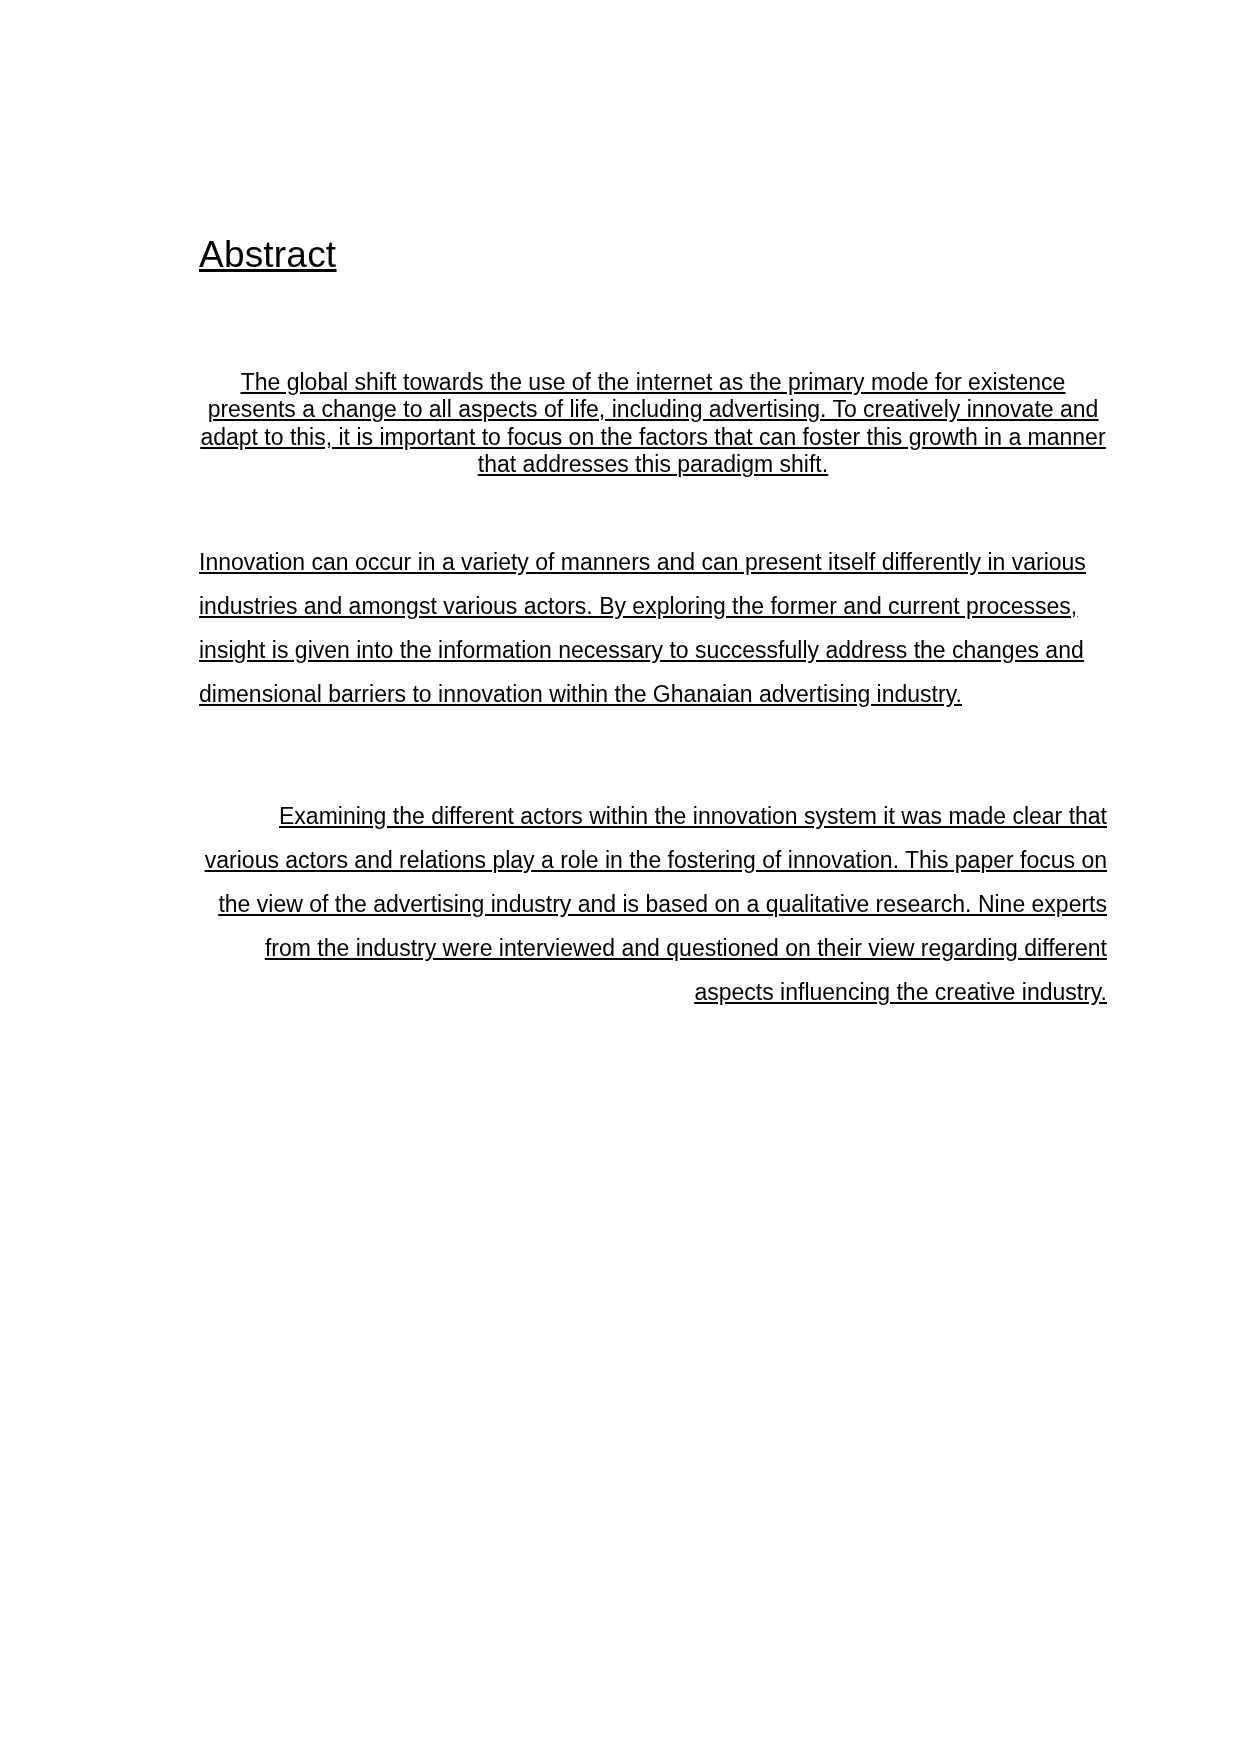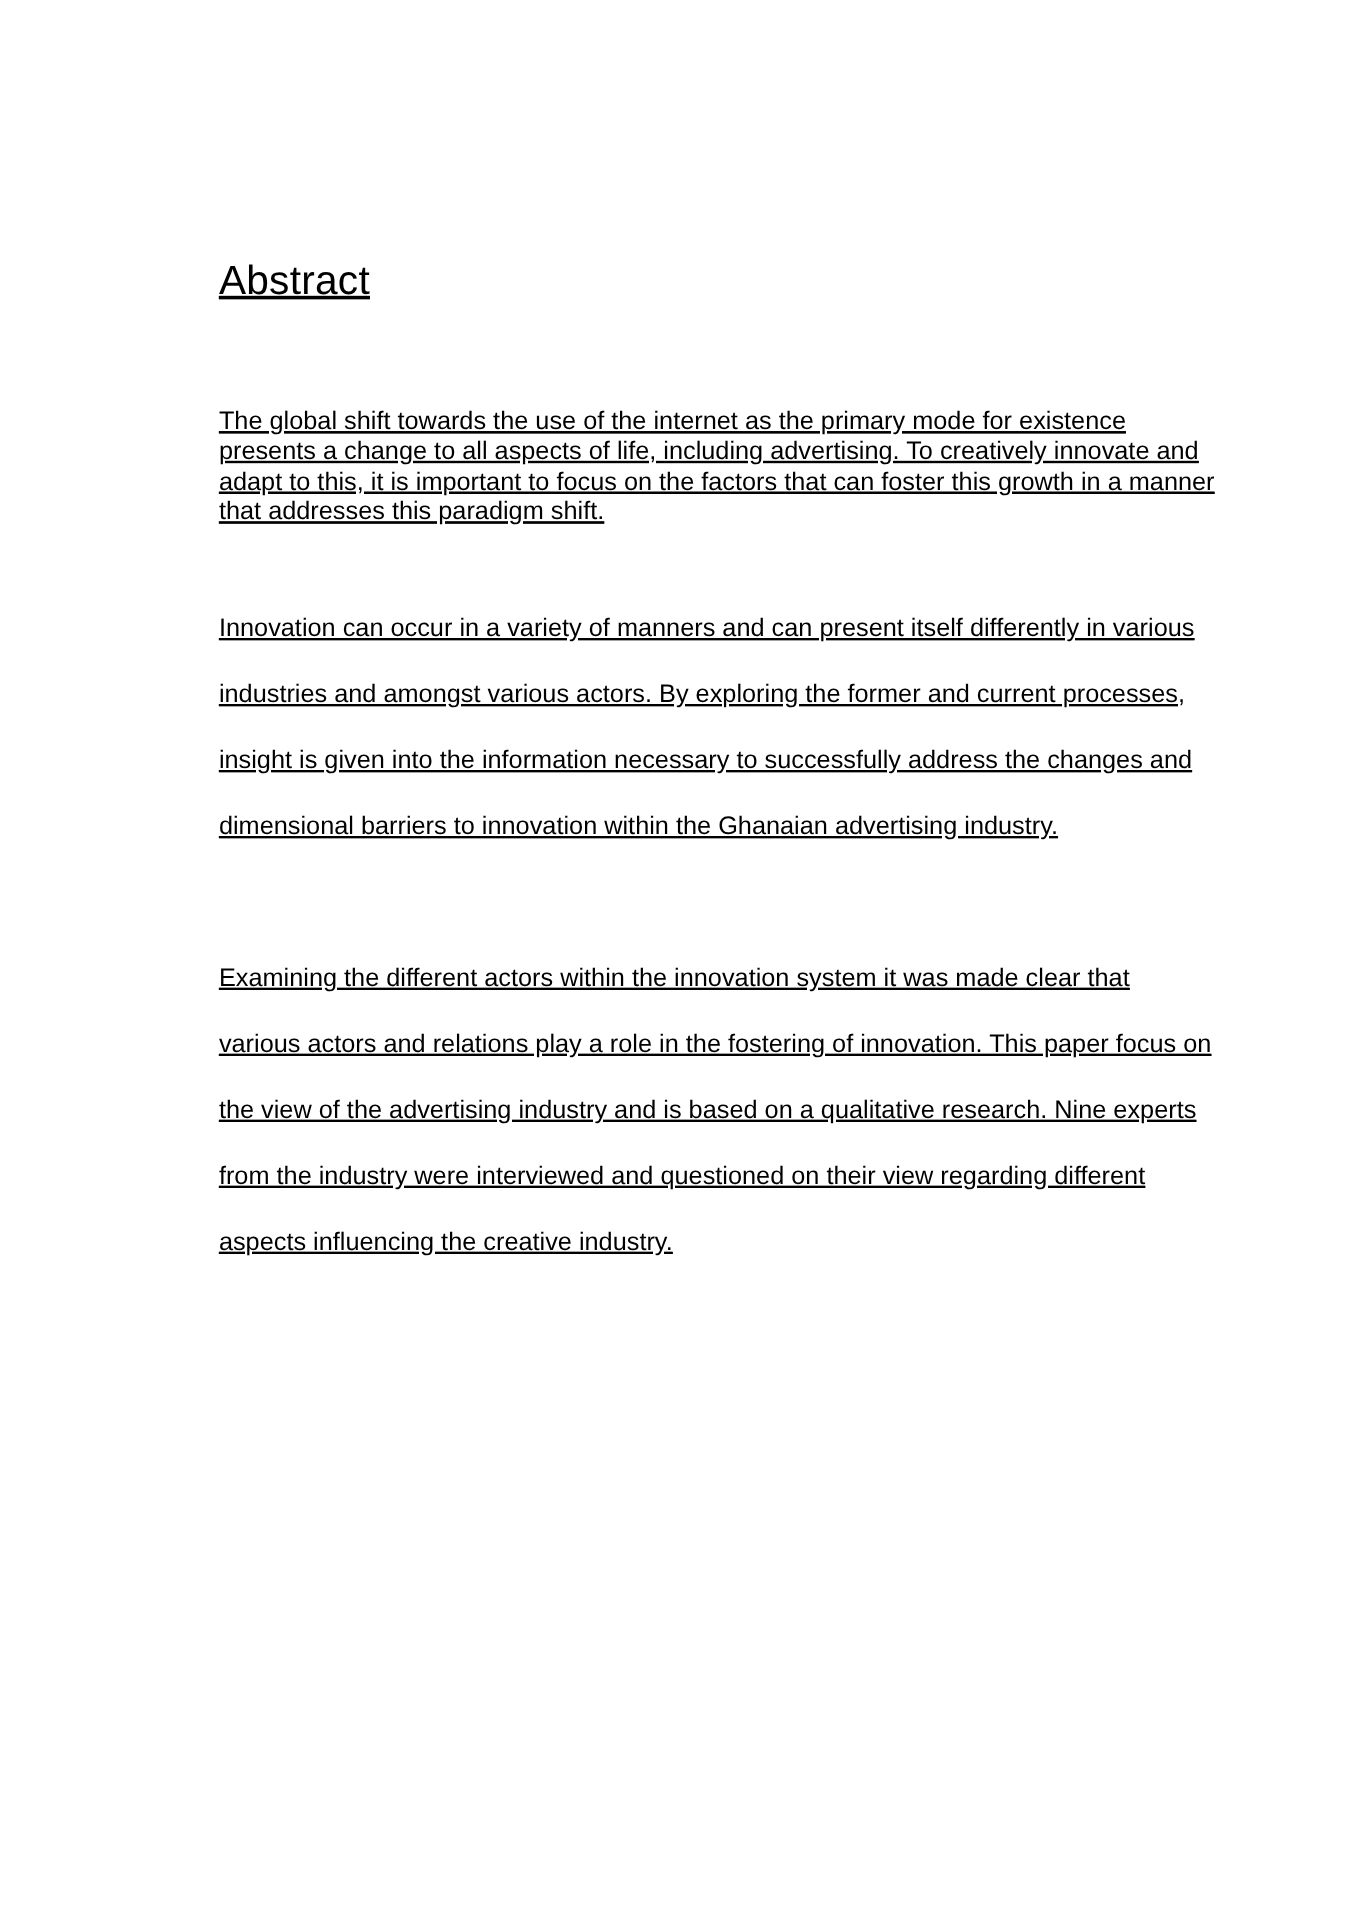--- a/index.html
+++ b/index.html
@@ -30,26 +30,27 @@
     letter-spacing: 0.2px;
   }
   .para {
     font-size: 23px;
     font-weight: 400;
     color: #000000;
   }
   .para.single {
     line-height: 27.5px;
     margin: 0 0 29px 0;
+    text-align: center;
   }
   .para.double {
-    line-height: 60px;
+    line-height: 44px;
     margin: 0 0 46px 0;
   }
-  .para.double:last-child { margin-bottom: 0; }
+  .para.double:last-child { margin-bottom: 0; text-align: right; }
 </style>
 </head>
 <body>
 
 <div class="page">
   <div class="content">
     <h1 class="heading">Abstract</h1>
 
     <p class="para single">The global shift towards the use of the internet as the primary mode for existence presents a change to all aspects of life, including advertising. To creatively innovate and adapt to this, it is important to focus on the factors that can foster this growth in a manner that addresses this paradigm shift.</p>
 

